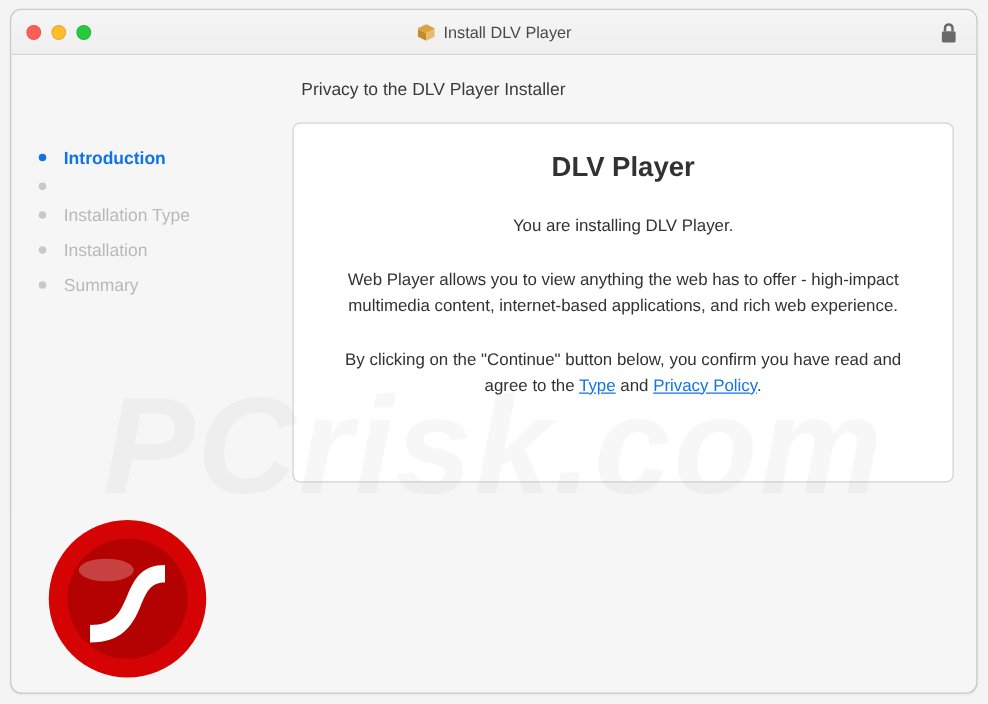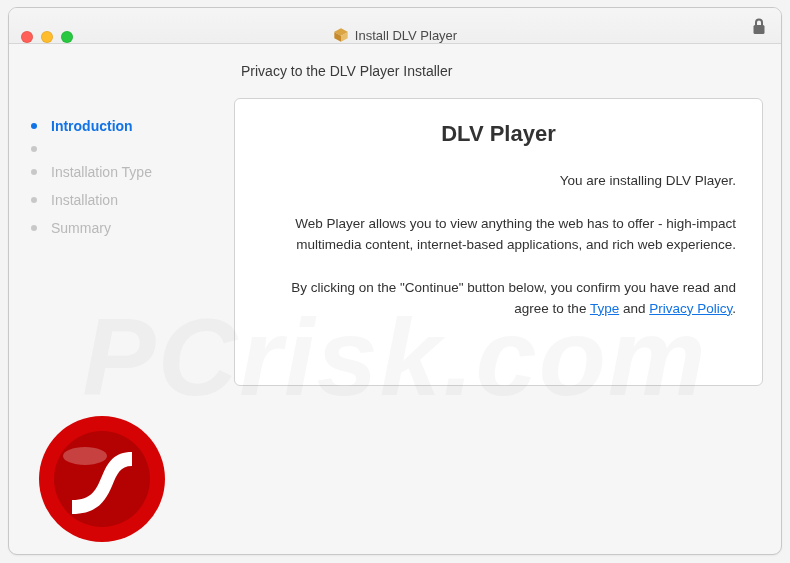--- a/index.html
+++ b/index.html
@@ -21,21 +21,21 @@
       display: flex;
       flex-direction: column;
       position: relative;
       overflow: hidden;
     }
     .titlebar {
       height: 36px;
       background: linear-gradient(#f6f5f5,#efefef);
       border-bottom: 1px solid #d6d6d6;
       display: flex;
-      align-items: flex-end;
+      align-items: center;
       position: relative;
     }
     .traffic { display:flex; gap:8px; margin-left:12px; }
     .tl { width:12px; height:12px; border-radius:50%; }
     .tl.red { background:#ff5f57; border:1px solid rgba(0,0,0,.08); }
     .tl.yellow { background:#ffbd2e; border:1px solid rgba(0,0,0,.08);}
     .tl.green { background:#28c940; border:1px solid rgba(0,0,0,.08);}
     .title-center {
       position:absolute; left:0; right:0; text-align:center;
       font-size:13px; color:#4a4a4a; display:flex; align-items:center; justify-content:center; gap:6px;
@@ -76,21 +76,21 @@
       margin: 0 18px 0 0;
       background:#ffffff;
       border:1px solid #d2d2d2;
       border-radius:6px;
       padding: 22px 26px;
       text-align:center;
       color:#323232;
       height: 288px;
     }
     .content-title { font-size:22px; font-weight:700; margin-bottom:24px; }
-    .content-para { font-size:13.5px; line-height:1.55; margin-bottom:22px;text-align:right; }
+    .content-para { font-size:13.5px; line-height:1.55; margin-bottom:22px; }
     .content-para a { color:#1273e6; text-decoration:underline; }
 
     .footer {
       height: 60px;
       border-top:1px solid transparent;
       display:flex; justify-content:flex-end; align-items:center;
       padding: 0 22px 0 0;
       gap: 12px;
     }
     .btn {

